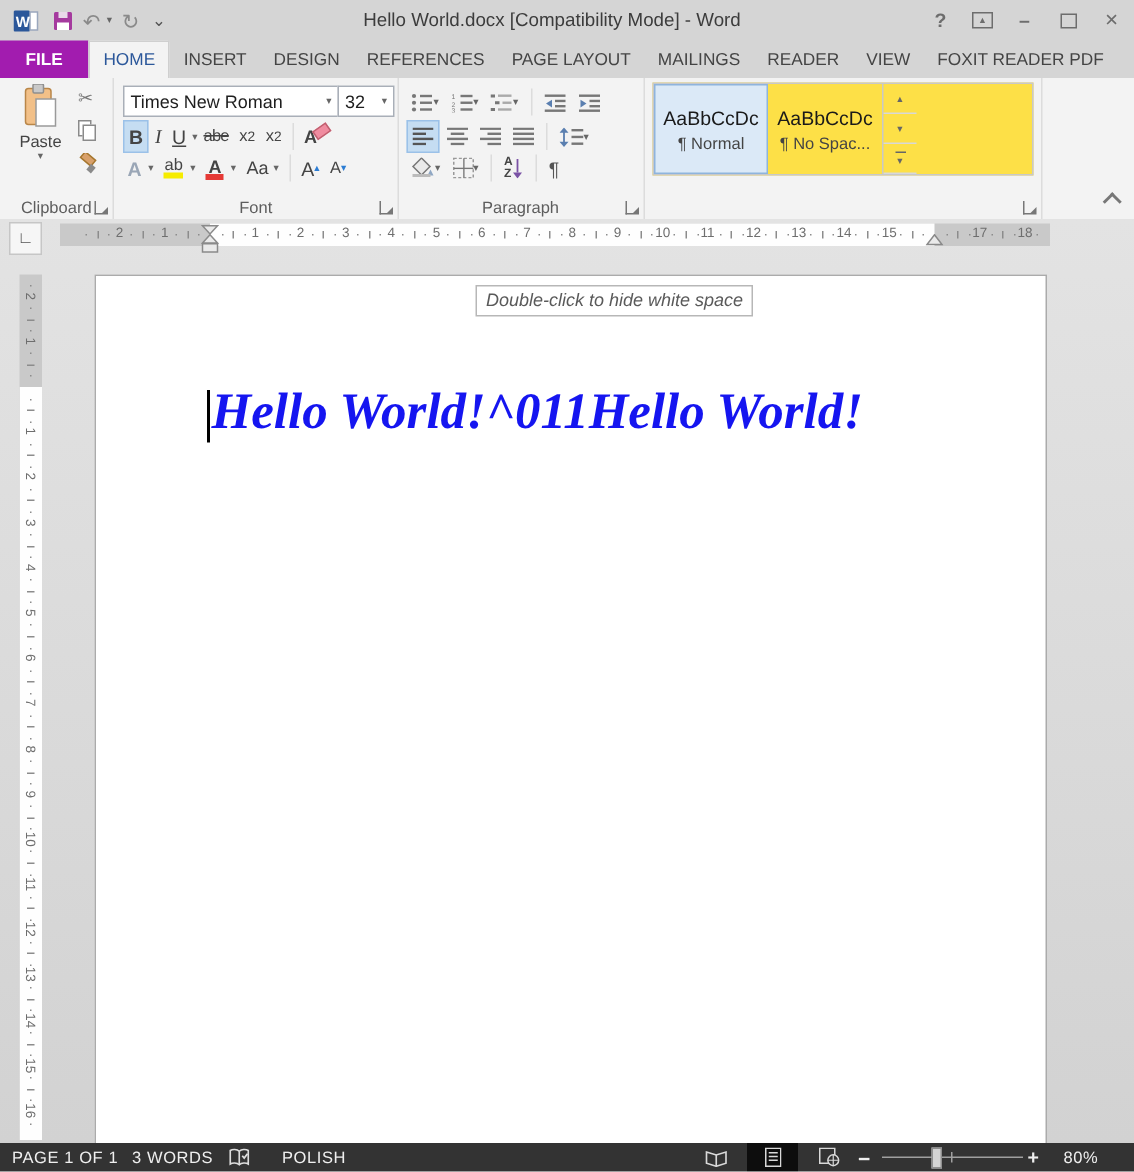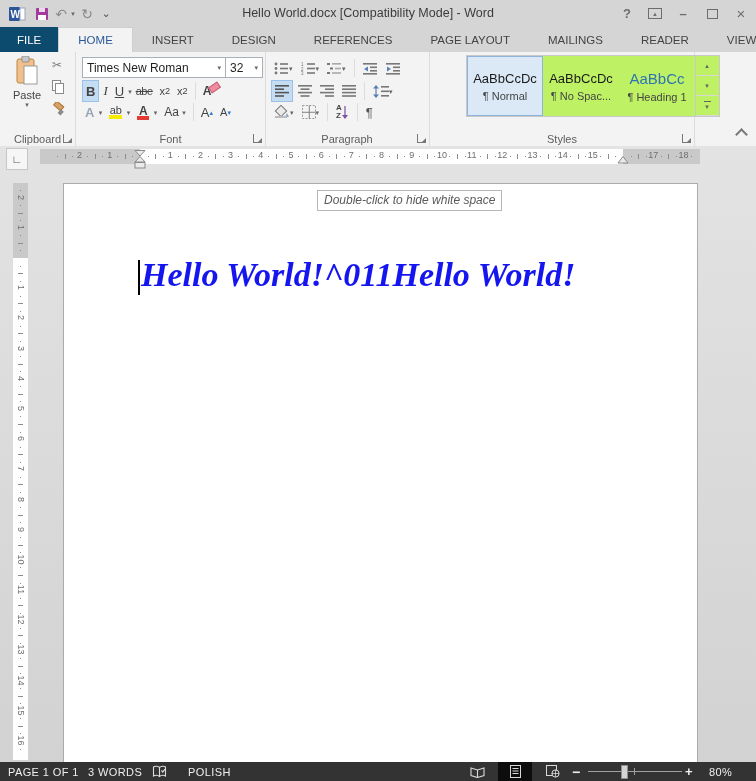--- a/index.html
+++ b/index.html
@@ -9,22 +9,22 @@
   
   #titlebar{position:absolute;left:0;top:0;width:756px;height:27px;background:#d5d5d5;}
   .qat{position:absolute;top:0;height:27px;display:flex;align-items:center;justify-content:center;color:#8a8a8a;}
   #win-title{position:absolute;left:120px;right:140px;top:0;height:27px;line-height:27px;text-align:center;
              font-size:12.5px;color:#3c3c3c;white-space:nowrap;overflow:hidden;}
   .winctl{position:absolute;top:0;height:27px;width:22px;display:flex;align-items:center;justify-content:center;color:#6d6d6d;font-size:13px;}
   .maxbox{width:9px;height:8px;border:1.6px solid #6d6d6d;}
   .ribbox{width:12px;height:9px;border:1.4px solid #6d6d6d;display:flex;align-items:center;justify-content:center;font-size:6px;color:#6d6d6d;}
   
   #tabrow{position:absolute;left:0;top:27px;width:756px;height:25px;display:flex;align-items:stretch;background:#d5d5d5;}
-  .tab{display:flex;align-items:center;padding:0 19px;font-size:11.5px;color:#444;white-space:nowrap;}
-  .tab-file{background:#0c4a6e;color:#fff;padding:12px 17px;}
+  .tab{display:flex;align-items:center;padding:0 9px;font-size:11.5px;color:#444;white-space:nowrap;}
+  .tab-file{background:#a21caf;color:#fff;padding:12px 17px;font-weight:bold;}
   .tab-active{background:#f3f3f3;color:#2b579a;border:1px solid #cfcfcf;border-bottom:none;}
   
   #ribbon{position:absolute;left:0;top:52px;width:756px;height:94px;background:#f3f3f3;border-bottom:1px solid #d0d0d0;}
   .group{position:absolute;top:0;height:94px;border-right:1px solid #dcdcdc;}
   .glabel{position:absolute;bottom:1px;left:0;right:0;text-align:center;font-size:11px;color:#5d5d5d;}
   .launcher{position:absolute;bottom:3px;right:3px;width:8px;height:8px;border-left:1px solid #777;border-bottom:1px solid #777;}
   .launcher:after{content:"";position:absolute;right:0;bottom:0;width:0;height:0;border-left:4px solid transparent;border-bottom:4px solid #777;}
   .rrow{position:absolute;display:flex;align-items:center;}
   .btn{display:flex;align-items:center;justify-content:center;height:20px;padding:0 3px;color:#444;}
   .btn.sel{background:#c5ddf2;border:1px solid #9bc1e8;}
@@ -34,21 +34,21 @@
   .glyphB{font-weight:bold;font-size:13px;}
   .glyphI{font-style:italic;font-family:"Liberation Serif",serif;font-size:13px;}
   .glyphU{text-decoration:underline;font-size:13px;}
   .strike{text-decoration:line-through;font-size:11px;letter-spacing:-.5px;}
   .subsup{font-size:11px;}
   .ylw{display:block;width:13px;height:4px;background:#f6ec00;margin-top:-1px;}
   .red{display:block;width:12px;height:4px;background:#e53935;margin-top:-1px;}
   .gray-a{color:#9aa6b6;font-weight:bold;font-size:13px;}
   .grow-arrow{color:#2b7cd3;font-size:7px;vertical-align:top;line-height:1;}
   
-  .stframe{position:absolute;left:5px;top:3px;width:252px;height:60px;background:#bef264;border:1px solid #c8c8c8;display:flex;margin-left:31px;}
+  .stframe{position:absolute;left:5px;top:3px;width:252px;height:60px;background:#fde047;border:1px solid #c8c8c8;display:flex;}
   .stcard{width:74px;height:58px;display:flex;flex-direction:column;align-items:center;justify-content:center;gap:4px;overflow:hidden;border:1px solid transparent;}
   .stcard.sel{background:#dbe9f7;border:1px solid #8eb4dd;}
   .stprev{font-size:13px;color:#1a1a1a;white-space:nowrap;}
   .stprev.h1{color:#2e74b5;font-size:15px;}
   .stname{font-size:11px;color:#444;white-space:nowrap;}
   .stscroll{width:22px;display:flex;flex-direction:column;border-left:1px solid #c8c8c8;}
   .stscroll div{flex:1;display:flex;align-items:center;justify-content:center;border-bottom:1px solid #d8d8d8;color:#666;font-size:7px;flex-direction:column;gap:1px;}
   .chev-up{width:7px;height:7px;border-top:2px solid #777;border-right:2px solid #777;transform:rotate(-45deg);}
   
   #workspace{position:absolute;left:0;top:146px;width:756px;height:616px;background:linear-gradient(#e3e3e3,#d2d2d2);}
@@ -383,38 +383,33 @@
     <div class="group" style="left:430px;width:264px;">
       <div class="stframe">
         <div class="stcard sel">
           <span class="stprev">AaBbCcDc</span>
           <span class="stname">¶ Normal</span>
         </div>
         <div class="stcard">
           <span class="stprev">AaBbCcDc</span>
           <span class="stname">¶ No Spac...</span>
         </div>
-        <div class="stcard">
-          <span class="stprev h1">AaBbCc</span>
-          <span class="stname">¶ Heading 1</span>
-        </div>
         <div class="stscroll">
           <div>
               <span>▴</span>
             </div>
           <div>
               <span>▾</span>
             </div>
           <div>
               <span style="display:block;width:7px;height:1px;background:#666;"></span>
               <span>▾</span>
             </div>
         </div>
       </div>
-      <div class="glabel">Styles</div>
       <span class="launcher"></span>
     </div>
 
 
     <span class="abs chev-up" style="right:10px;bottom:7px;"></span>
   </div>
 
   <div id="workspace">
     <div id="tabsel">
         <span>∟</span>

